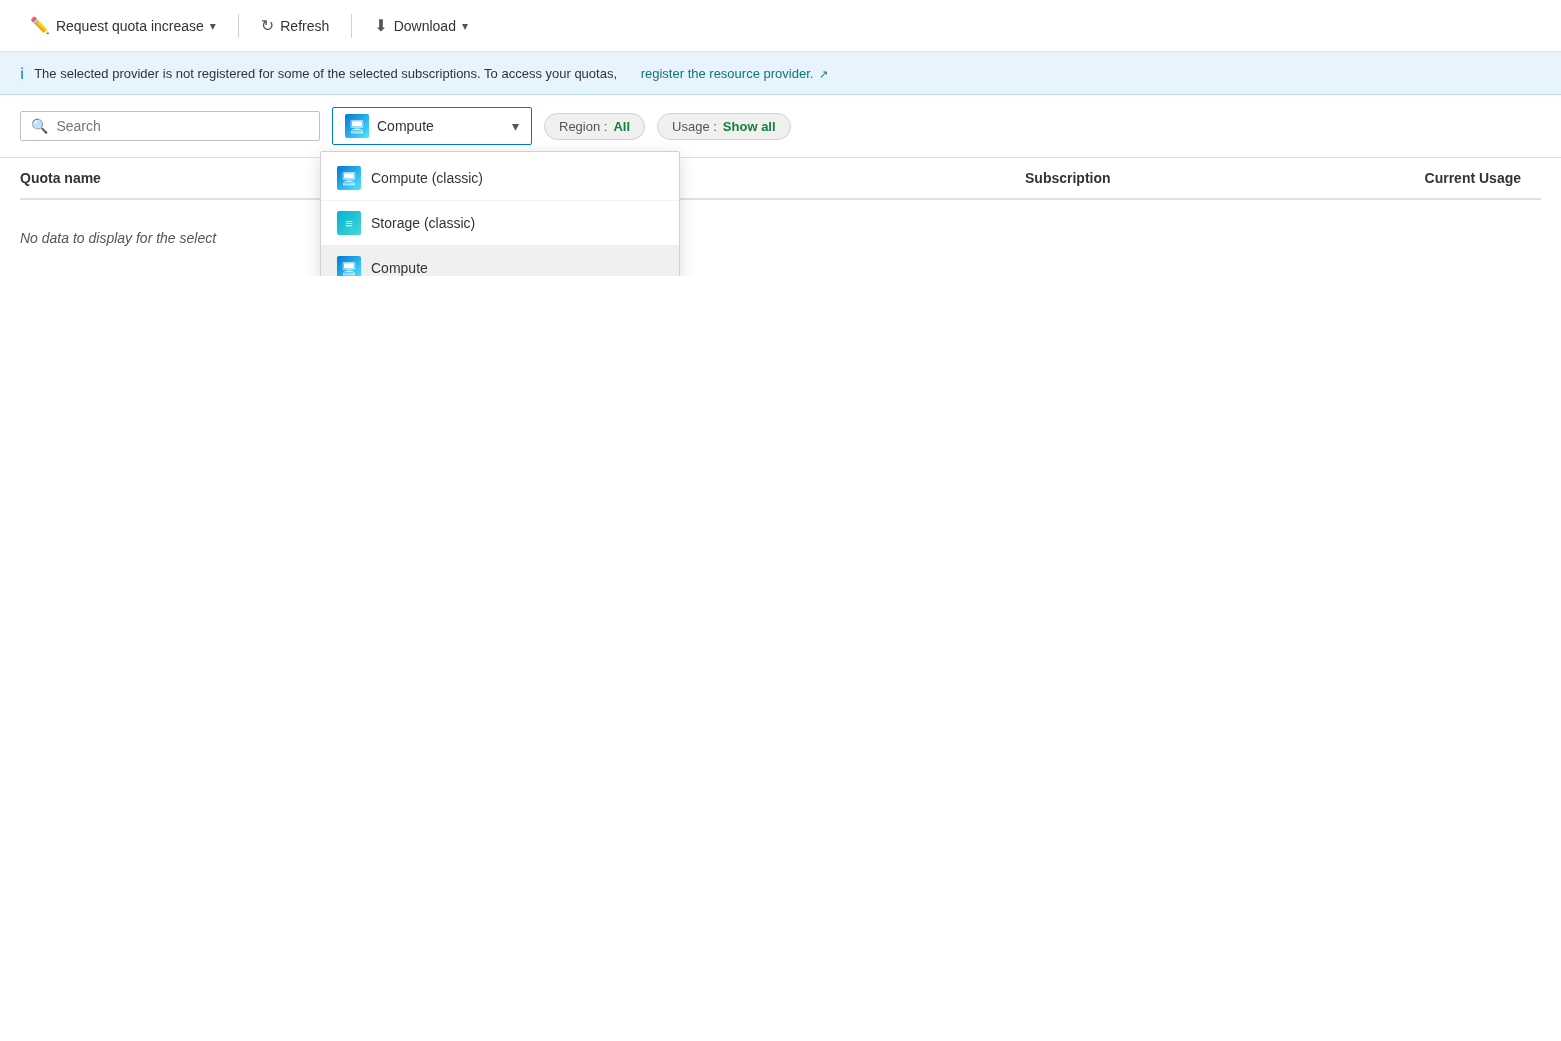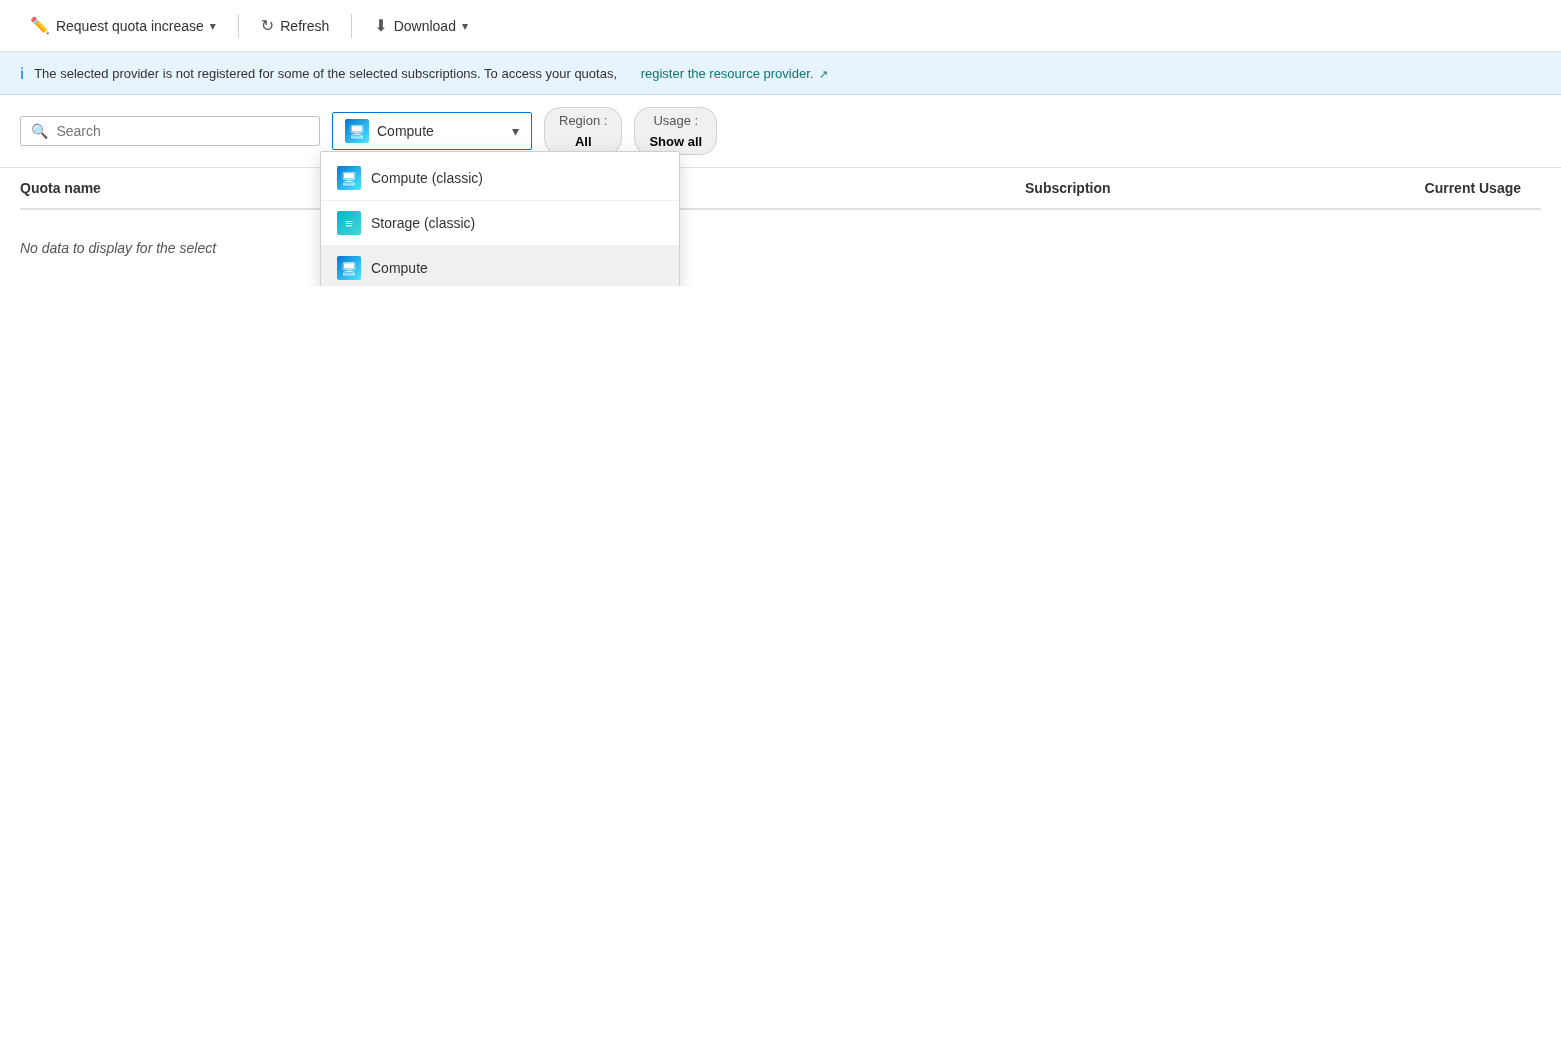--- a/index.html
+++ b/index.html
@@ -109,24 +109,23 @@
     .filter-pill {
       display: flex;
       align-items: center;
       gap: 6px;
       background: #f0f0f0;
       border: 1px solid #d0d0d0;
       border-radius: 16px;
       padding: 5px 14px;
       cursor: pointer;
       font-size: 13px;
-      flex-direction: column;
     }
     .filter-pill .label { color: #555; }
-    .filter-pill .value { font-weight: 600; color: #000000; }
+    .filter-pill .value { font-weight: 600; color: #15803d; }
 
     
     .dropdown-menu {
       position: absolute;
       top: 56px;
       left: 320px;
       background: #fff;
       border: 1px solid #d0d0d0;
       border-radius: 2px;
       box-shadow: 0 4px 16px rgba(0,0,0,0.15);

